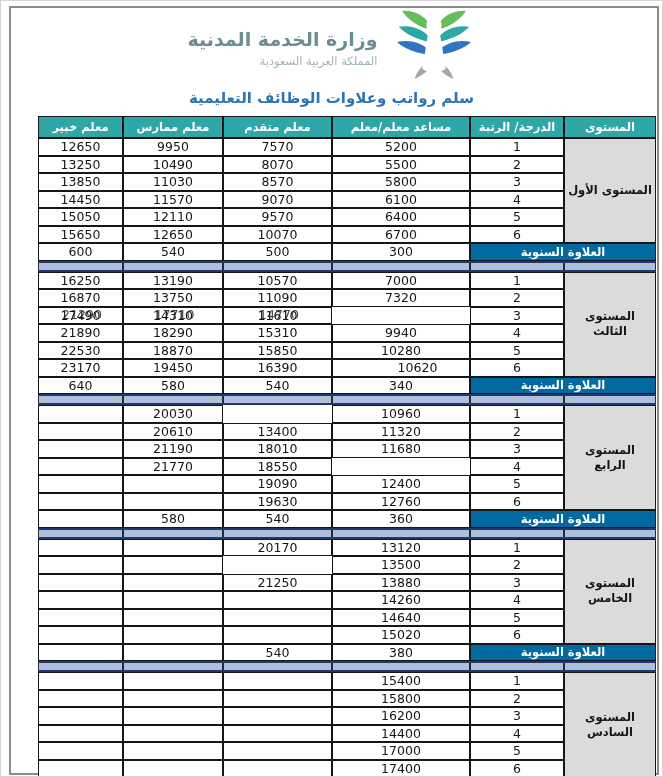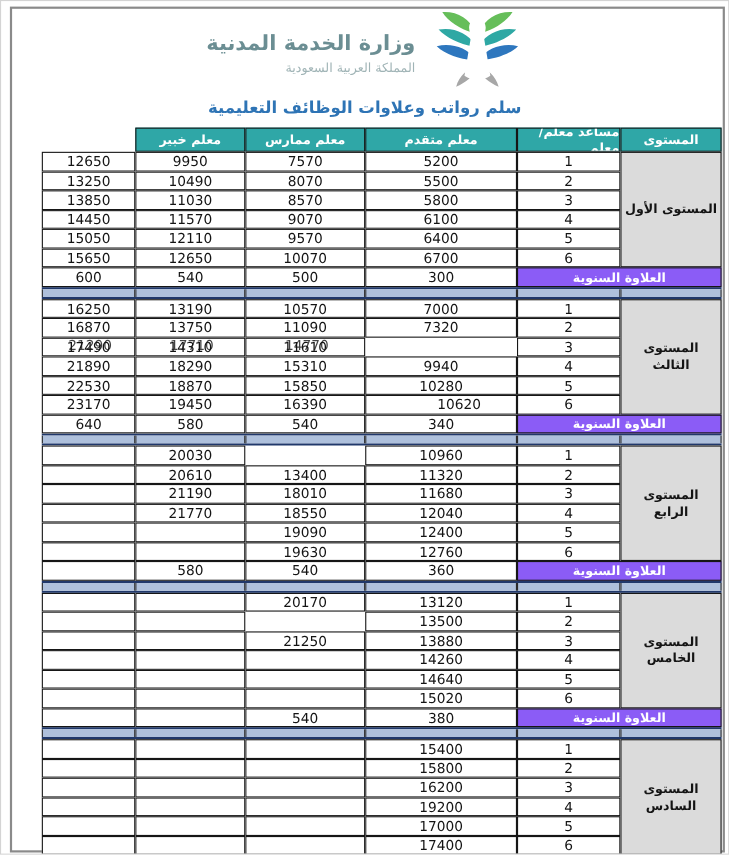--- a/index.html
+++ b/index.html
@@ -44,21 +44,21 @@
   }
   .block{ grid-auto-rows:17.5px; }
   .level-cell{
     background:#dbdbdb; font-size:11.5px; font-weight:bold; line-height:15px;
     white-space:pre-line; text-align:center; grid-column:1; grid-row:1 / span 6;
   }
   .rank-cell{ grid-column:2; }
   .num-cell{ direction:ltr; }
   .allowance-band{
     grid-column:1 / span 2; grid-row:7;
-    background:#8b5cf6; color:#ffffff; font-weight:bold; font-size:11.5px;
+    background:#0369a1; color:#ffffff; font-weight:bold; font-size:11.5px;
   }
   .separator{ height:7px; border-top:2px solid #20386b; border-bottom:2px solid #20386b; box-sizing:content-box; }
   .sep-cell{ background:#aec0dc; border-left:1px solid #2a2a2a; border-right:1px solid #2a2a2a; box-sizing:border-box; }
   
   .glitch{ position:relative; }
   .glitch span{
     position:absolute; inset:0; display:flex; align-items:center; justify-content:center;
   }
   .glitch .v2{ transform:translate(1.5px,-1.5px); opacity:.8; }
 </style>
@@ -88,20 +88,21 @@
       </g>
       <path fill="#ffffff" d="M50,10 c5.5,0 9,4.5 9,10 c0,4 -2,7 -2,10 l7,42 c-4,3 -9,4.5 -14,4.5 c-5,0 -10,-1.5 -14,-4.5 l7,-42 c0,-3 -2,-6 -2,-10 c0,-5.5 3.5,-10 9,-10 Z"></path>
     </svg>
   </div>
 
   <div class="doc-title">سلم رواتب وعلاوات الوظائف التعليمية</div>
 
   <div class="table-area">
     <div class="grid6 header-row">
       <div class="cell head-cell">المستوى</div>
+      <div class="cell head-cell">الدرجة/ الرتبة</div>
       <div class="cell head-cell">مساعد معلم/معلم</div>
       <div class="cell head-cell">معلم متقدم</div>
       <div class="cell head-cell">معلم ممارس</div>
       <div class="cell head-cell">معلم خبير</div>
     </div>
     <div id="blocks">
         <div class="grid6 block">
           <div class="cell level-cell">المستوى الأول</div>
           <div class="cell rank-cell" style="grid-row: 1;">1</div>
           <div class="cell num-cell" style="grid-area: 1 / 3;">5200</div>
@@ -214,21 +215,20 @@
           <div class="cell num-cell" style="grid-area: 2 / 3;">11320</div>
           <div class="cell num-cell" style="grid-area: 2 / 4;">13400</div>
           <div class="cell num-cell" style="grid-area: 2 / 5;">20610</div>
           <div class="cell num-cell" style="grid-area: 2 / 6;"></div>
           <div class="cell rank-cell" style="grid-row: 3;">3</div>
           <div class="cell num-cell" style="grid-area: 3 / 3;">11680</div>
           <div class="cell num-cell" style="grid-area: 3 / 4;">18010</div>
           <div class="cell num-cell" style="grid-area: 3 / 5;">21190</div>
           <div class="cell num-cell" style="grid-area: 3 / 6;"></div>
           <div class="cell rank-cell" style="grid-row: 4;">4</div>
-          <div class="cell num-cell" style="grid-area: 4 / 3;">12040</div>
           <div class="cell num-cell" style="grid-area: 4 / 4;">18550</div>
           <div class="cell num-cell" style="grid-area: 4 / 5;">21770</div>
           <div class="cell num-cell" style="grid-area: 4 / 6;"></div>
           <div class="cell rank-cell" style="grid-row: 5;">5</div>
           <div class="cell num-cell" style="grid-area: 5 / 3;">12400</div>
           <div class="cell num-cell" style="grid-area: 5 / 4;">19090</div>
           <div class="cell num-cell" style="grid-area: 5 / 5;"></div>
           <div class="cell num-cell" style="grid-area: 5 / 6;"></div>
           <div class="cell rank-cell" style="grid-row: 6;">6</div>
           <div class="cell num-cell" style="grid-area: 6 / 3;">12760</div>
@@ -308,21 +308,21 @@
           <div class="cell num-cell" style="grid-area: 2 / 3;">15800</div>
           <div class="cell num-cell" style="grid-area: 2 / 4;"></div>
           <div class="cell num-cell" style="grid-area: 2 / 5;"></div>
           <div class="cell num-cell" style="grid-area: 2 / 6;"></div>
           <div class="cell rank-cell" style="grid-row: 3;">3</div>
           <div class="cell num-cell" style="grid-area: 3 / 3;">16200</div>
           <div class="cell num-cell" style="grid-area: 3 / 4;"></div>
           <div class="cell num-cell" style="grid-area: 3 / 5;"></div>
           <div class="cell num-cell" style="grid-area: 3 / 6;"></div>
           <div class="cell rank-cell" style="grid-row: 4;">4</div>
-          <div class="cell num-cell" style="grid-area: 4 / 3;">19200</div>
+          <div class="cell num-cell" style="grid-area: 4 / 3;">14400</div>
           <div class="cell num-cell" style="grid-area: 4 / 4;"></div>
           <div class="cell num-cell" style="grid-area: 4 / 5;"></div>
           <div class="cell num-cell" style="grid-area: 4 / 6;"></div>
           <div class="cell rank-cell" style="grid-row: 5;">5</div>
           <div class="cell num-cell" style="grid-area: 5 / 3;">17000</div>
           <div class="cell num-cell" style="grid-area: 5 / 4;"></div>
           <div class="cell num-cell" style="grid-area: 5 / 5;"></div>
           <div class="cell num-cell" style="grid-area: 5 / 6;"></div>
           <div class="cell rank-cell" style="grid-row: 6;">6</div>
           <div class="cell num-cell" style="grid-area: 6 / 3;">17400</div>

